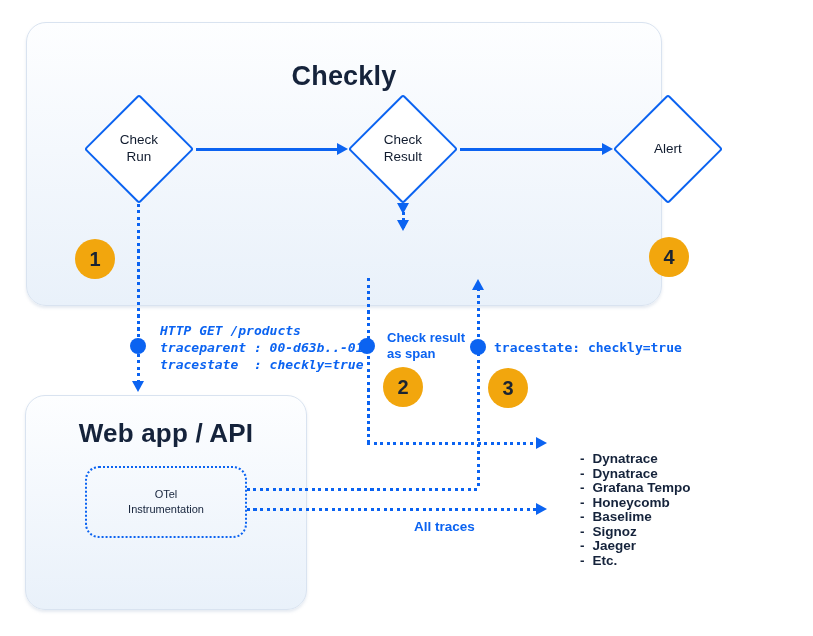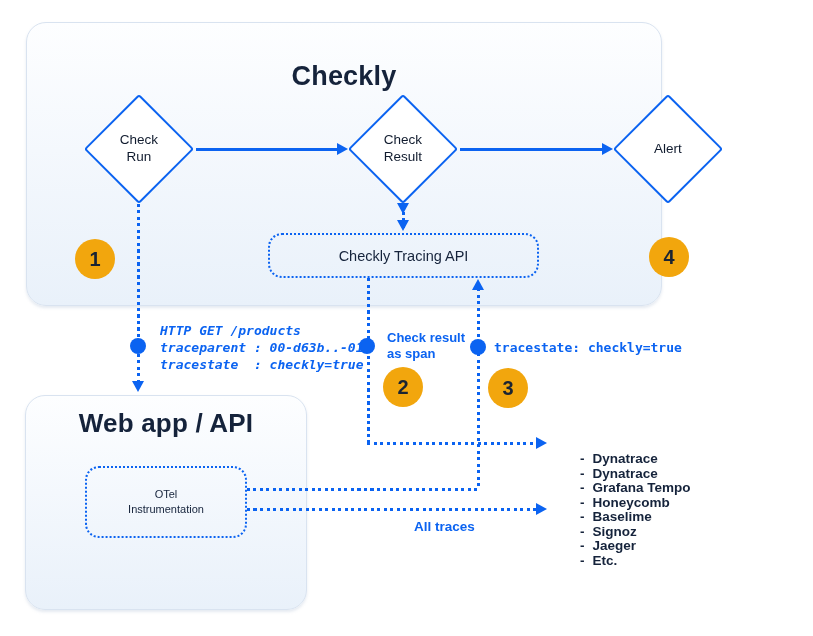--- a/index.html
+++ b/index.html
@@ -100,21 +100,21 @@
 </head>
 <body>
 
 <div class="canvas">
 
   <section class="panel" style="left:26px;top:22px;width:636px;height:284px;">
     <h1 class="panel-title" style="top:38px;">Checkly</h1>
   </section>
 
   <section class="panel" style="left:25px;top:395px;width:282px;height:215px;">
-    <h2 class="panel-title" style="top:12px;font-size:26px;">Web app / API</h2>
+    <h2 class="panel-title" style="top:22px;font-size:26px;">Web app / API</h2>
   </section>
 
   <ul class="collector-list">
     <li>
         <span class="dash">-</span>
         <span>Dynatrace</span>
       </li>
     <li>
         <span class="dash">-</span>
         <span>Dynatrace</span>
@@ -153,23 +153,20 @@
   <div class="diamond" style="left:348px;top:94px;">
     <div class="diamond-shape"></div>
     <div class="diamond-label">Check
 Result</div>
   </div>
   <div class="diamond" style="left:613px;top:94px;">
     <div class="diamond-shape"></div>
     <div class="diamond-label">Alert</div>
   </div>
 
-  <div class="dashed-box" style="left:268px;top:233px;width:271px;height:45px;font-size:14.5px;font-weight:500;">
-    <span>Checkly Tracing API</span>
-  </div>
 
   <div class="dashed-box pre" style="left:85px;top:466px;width:162px;height:72px;font-size:11px;font-weight:500;line-height:1.35;">
     <span class="pre">OTel
 Instrumentation</span>
   </div>
 
   <div class="h-solid" style="left:196px;top:147.5px;width:142px;"></div>
   <div class="arr arr-right" style="left:337px;top:143px;"></div>
 
   <div class="h-solid" style="left:460px;top:147.5px;width:142px;"></div>

